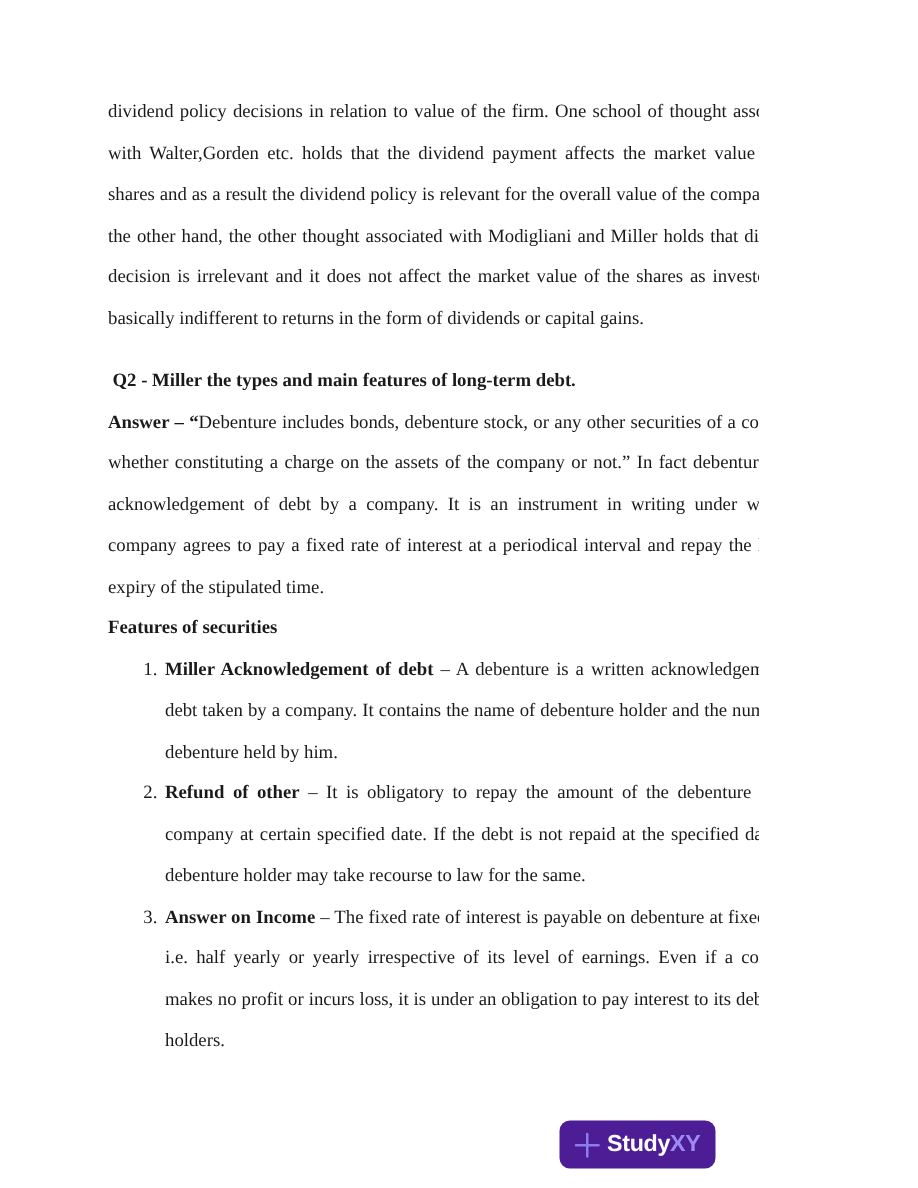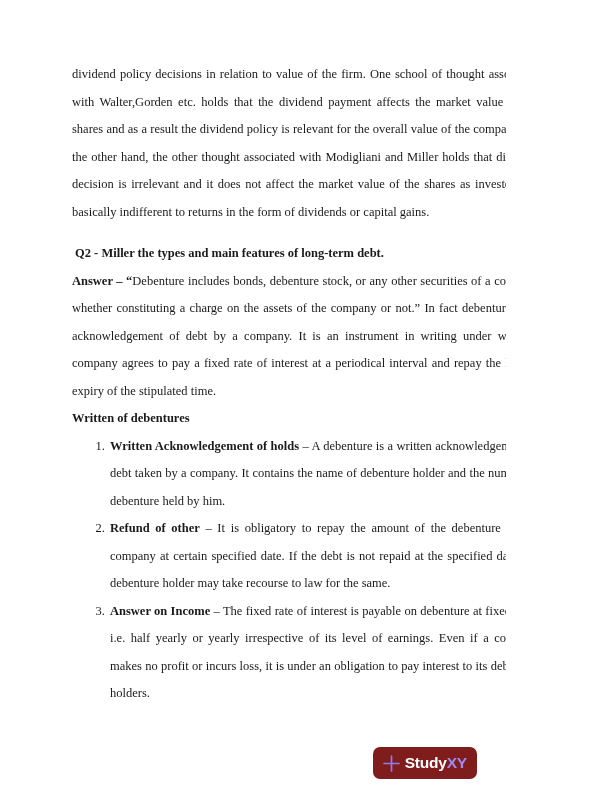--- a/index.html
+++ b/index.html
@@ -53,21 +53,21 @@
   .term {
     font-weight: bold;
   }
   
   .logo-badge {
     position: absolute;
     right: 29px;
     top: 747px;
     height: 32px;
     min-width: 95px;
-    background: #7f1d1d;
+    background: #4c1d95;
     border-radius: 7px;
     display: flex;
     align-items: center;
     justify-content: center;
     gap: 5px;
     padding: 0 10px;
     box-sizing: border-box;
     font-family: "Liberation Sans", "DejaVu Sans", sans-serif;
   }
   .logo-plus {
@@ -90,24 +90,24 @@
 
 <div class="page">
   <div class="content">
 
     <p class="para">dividend policy decisions in relation to value of the firm. One school of thought associated with Walter,Gorden etc. holds that the dividend payment affects the market value of the shares and as a result the dividend policy is relevant for the overall value of the company. On the other hand, the other thought associated with Modigliani and Miller holds that dividend decision is irrelevant and it does not affect the market value of the shares as investors are basically indifferent to returns in the form of dividends or capital gains.</p>
 
     <p class="heading q2-heading">Q2 - Miller the types and main features of long-term debt.</p>
 
     <p class="para"><span class="answer-label">Answer – “</span><span>Debenture includes bonds, debenture stock, or any other securities of a company whether constituting a charge on the assets of the company or not.” In fact debenture is an acknowledgement of debt by a company. It is an instrument in writing under which a company agrees to pay a fixed rate of interest at a periodical interval and repay the loan at expiry of the stipulated time.</span></p>
 
-    <p class="heading">Written of debentures</p>
+    <p class="heading">Features of securities</p>
 
     <ol class="features-list">
-      <li><span class="term">Written Acknowledgement of holds</span><span> – A debenture is a written acknowledgement of debt taken by a company. It contains the name of debenture holder and the number of debenture held by him.</span></li>
+      <li><span class="term">Miller Acknowledgement of debt</span><span> – A debenture is a written acknowledgement of debt taken by a company. It contains the name of debenture holder and the number of debenture held by him.</span></li>
       <li><span class="term">Refund of other</span><span> – It is obligatory to repay the amount of the debenture by the company at certain specified date. If the debt is not repaid at the specified date, the debenture holder may take recourse to law for the same.</span></li>
       <li><span class="term">Answer on Income</span><span> – The fixed rate of interest is payable on debenture at fixed dates i.e. half yearly or yearly irrespective of its level of earnings. Even if a company makes no profit or incurs loss, it is under an obligation to pay interest to its debenture holders.</span></li>
     </ol>
 
   </div>
 
   <div class="logo-badge">
     <svg class="logo-plus" viewBox="0 0 17 17" xmlns="http://www.w3.org/2000/svg">
       <line x1="8.5" y1="1" x2="8.5" y2="16" stroke="#8d7cf0" stroke-width="1.7" stroke-linecap="round"></line>
       <line x1="1" y1="8.5" x2="16" y2="8.5" stroke="#8d7cf0" stroke-width="1.7" stroke-linecap="round"></line>

